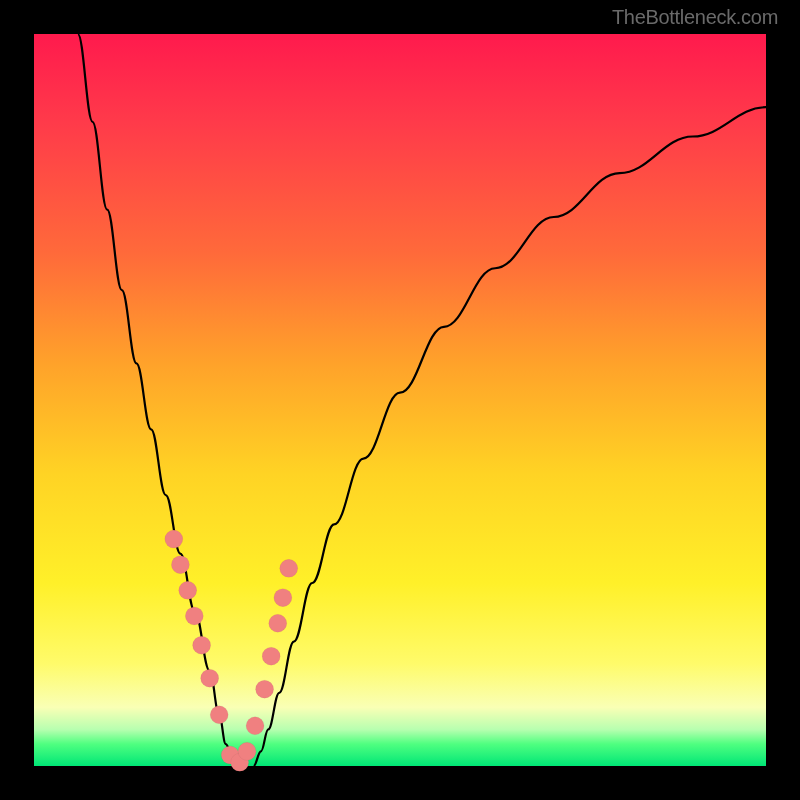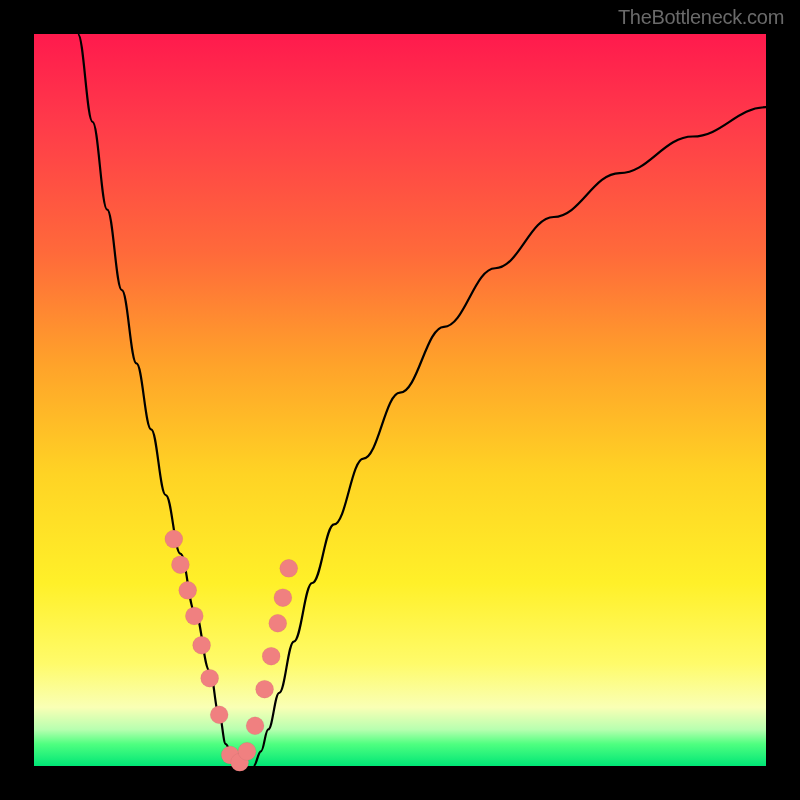--- a/index.html
+++ b/index.html
@@ -35,21 +35,21 @@
       #fffb6a 86%,
       #f9ffb5 92%,
       #b8ffb0 95%,
       #4fff80 97%,
       #00e676 100%
     );
   }
   .watermark {
     position: absolute;
     top: 6px;
-    right: 16px;
+    right: 22px;
     color: #6a6a6a;
     font-size: 20px;
     font-weight: 500;
     letter-spacing: -0.3px;
     user-select: none;
   }
   svg.curve {
     position: absolute;
     left: 0;
     top: 0;

